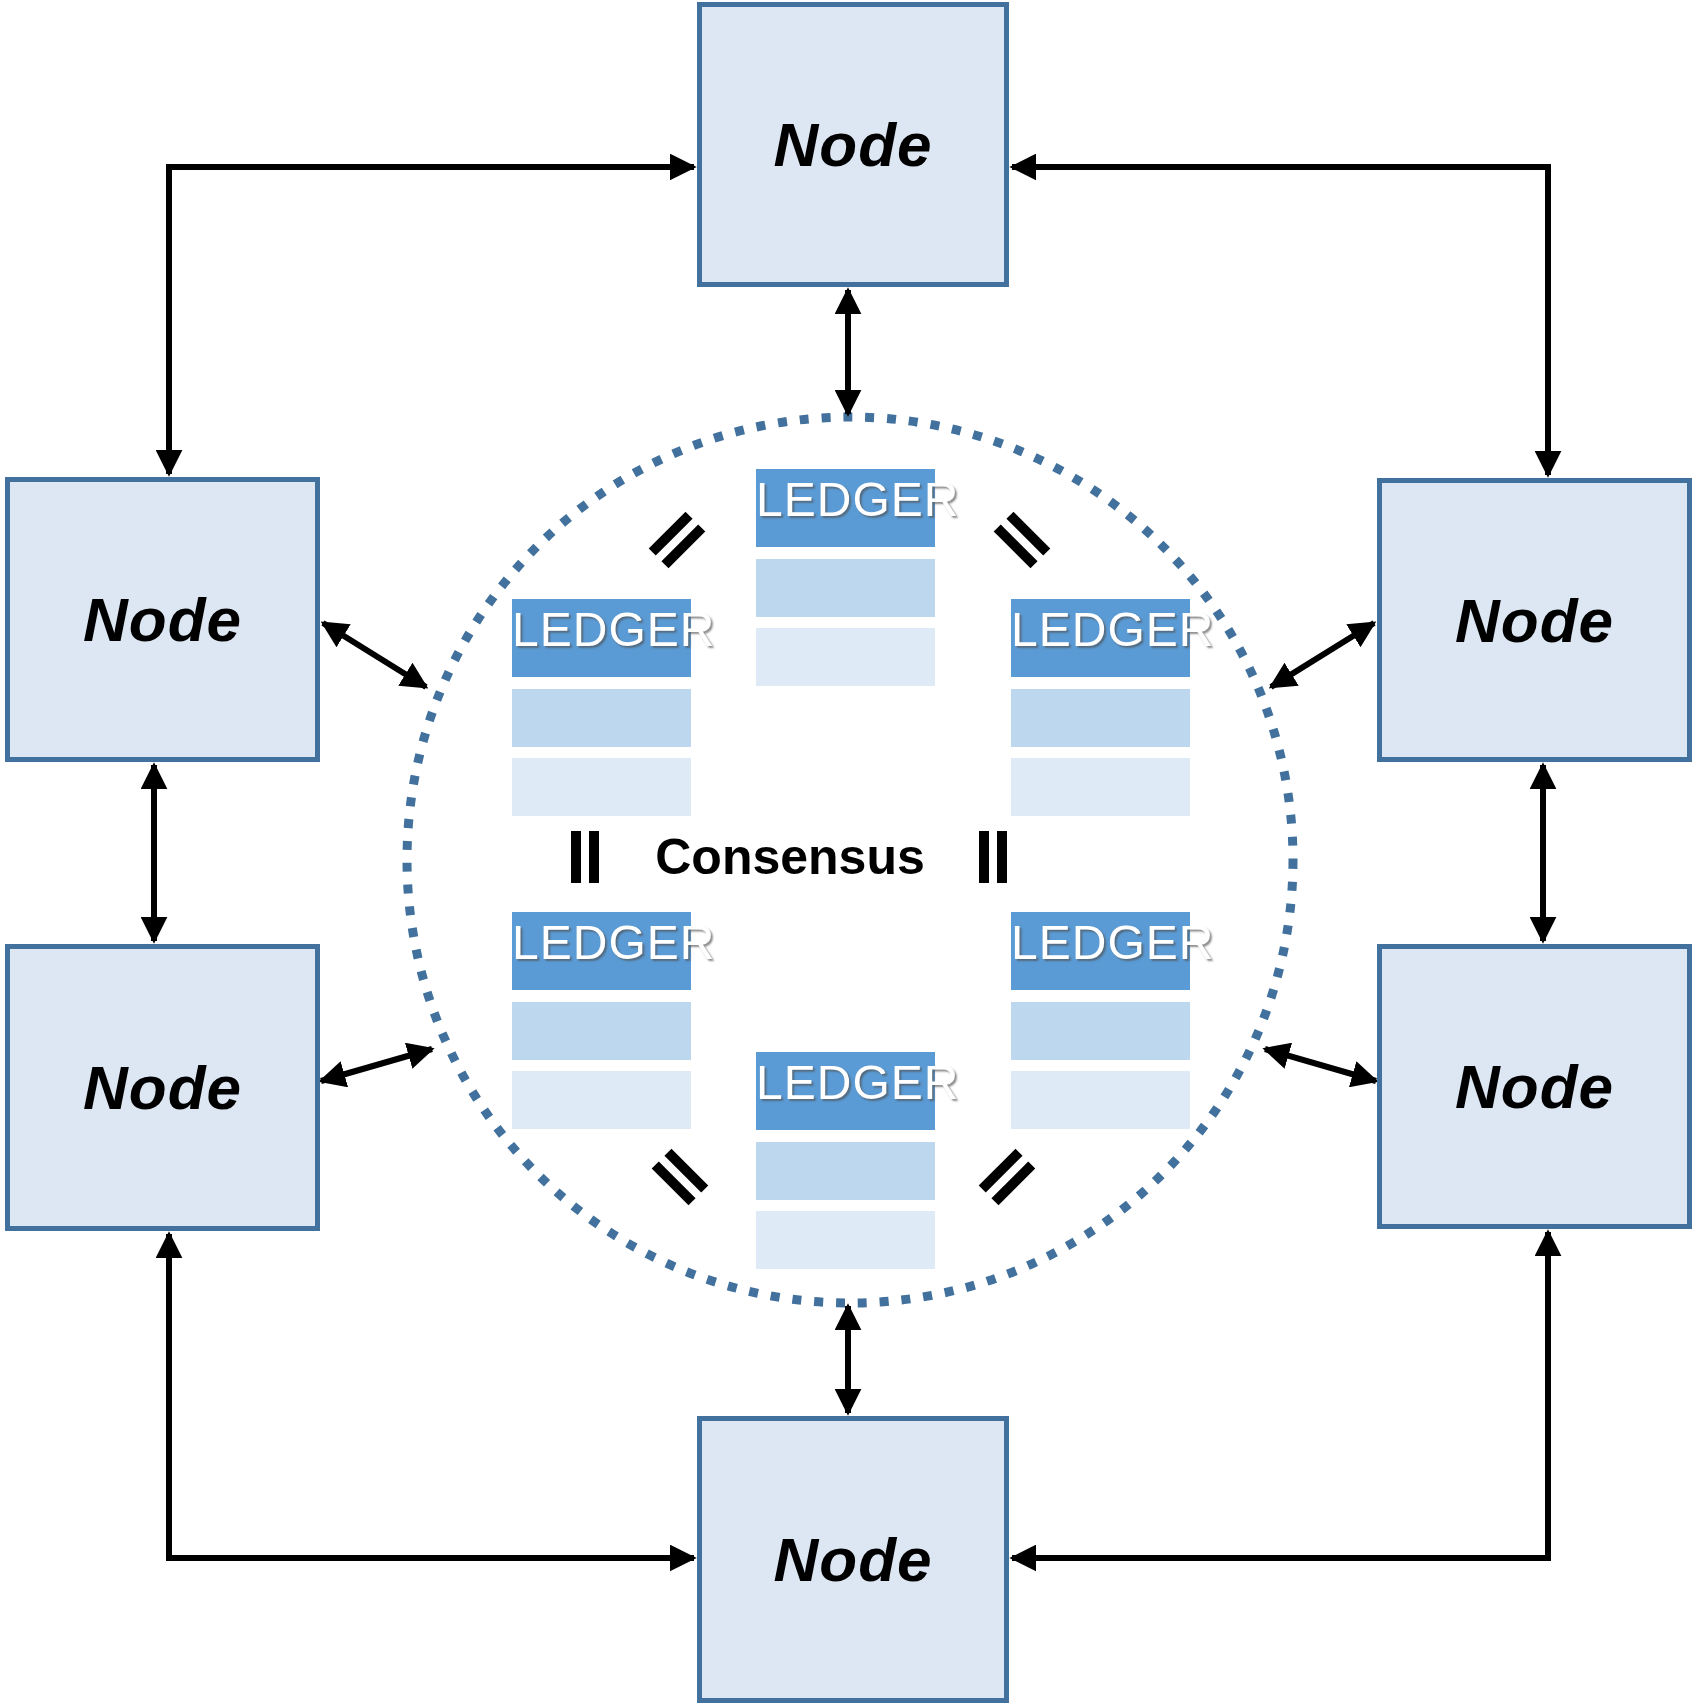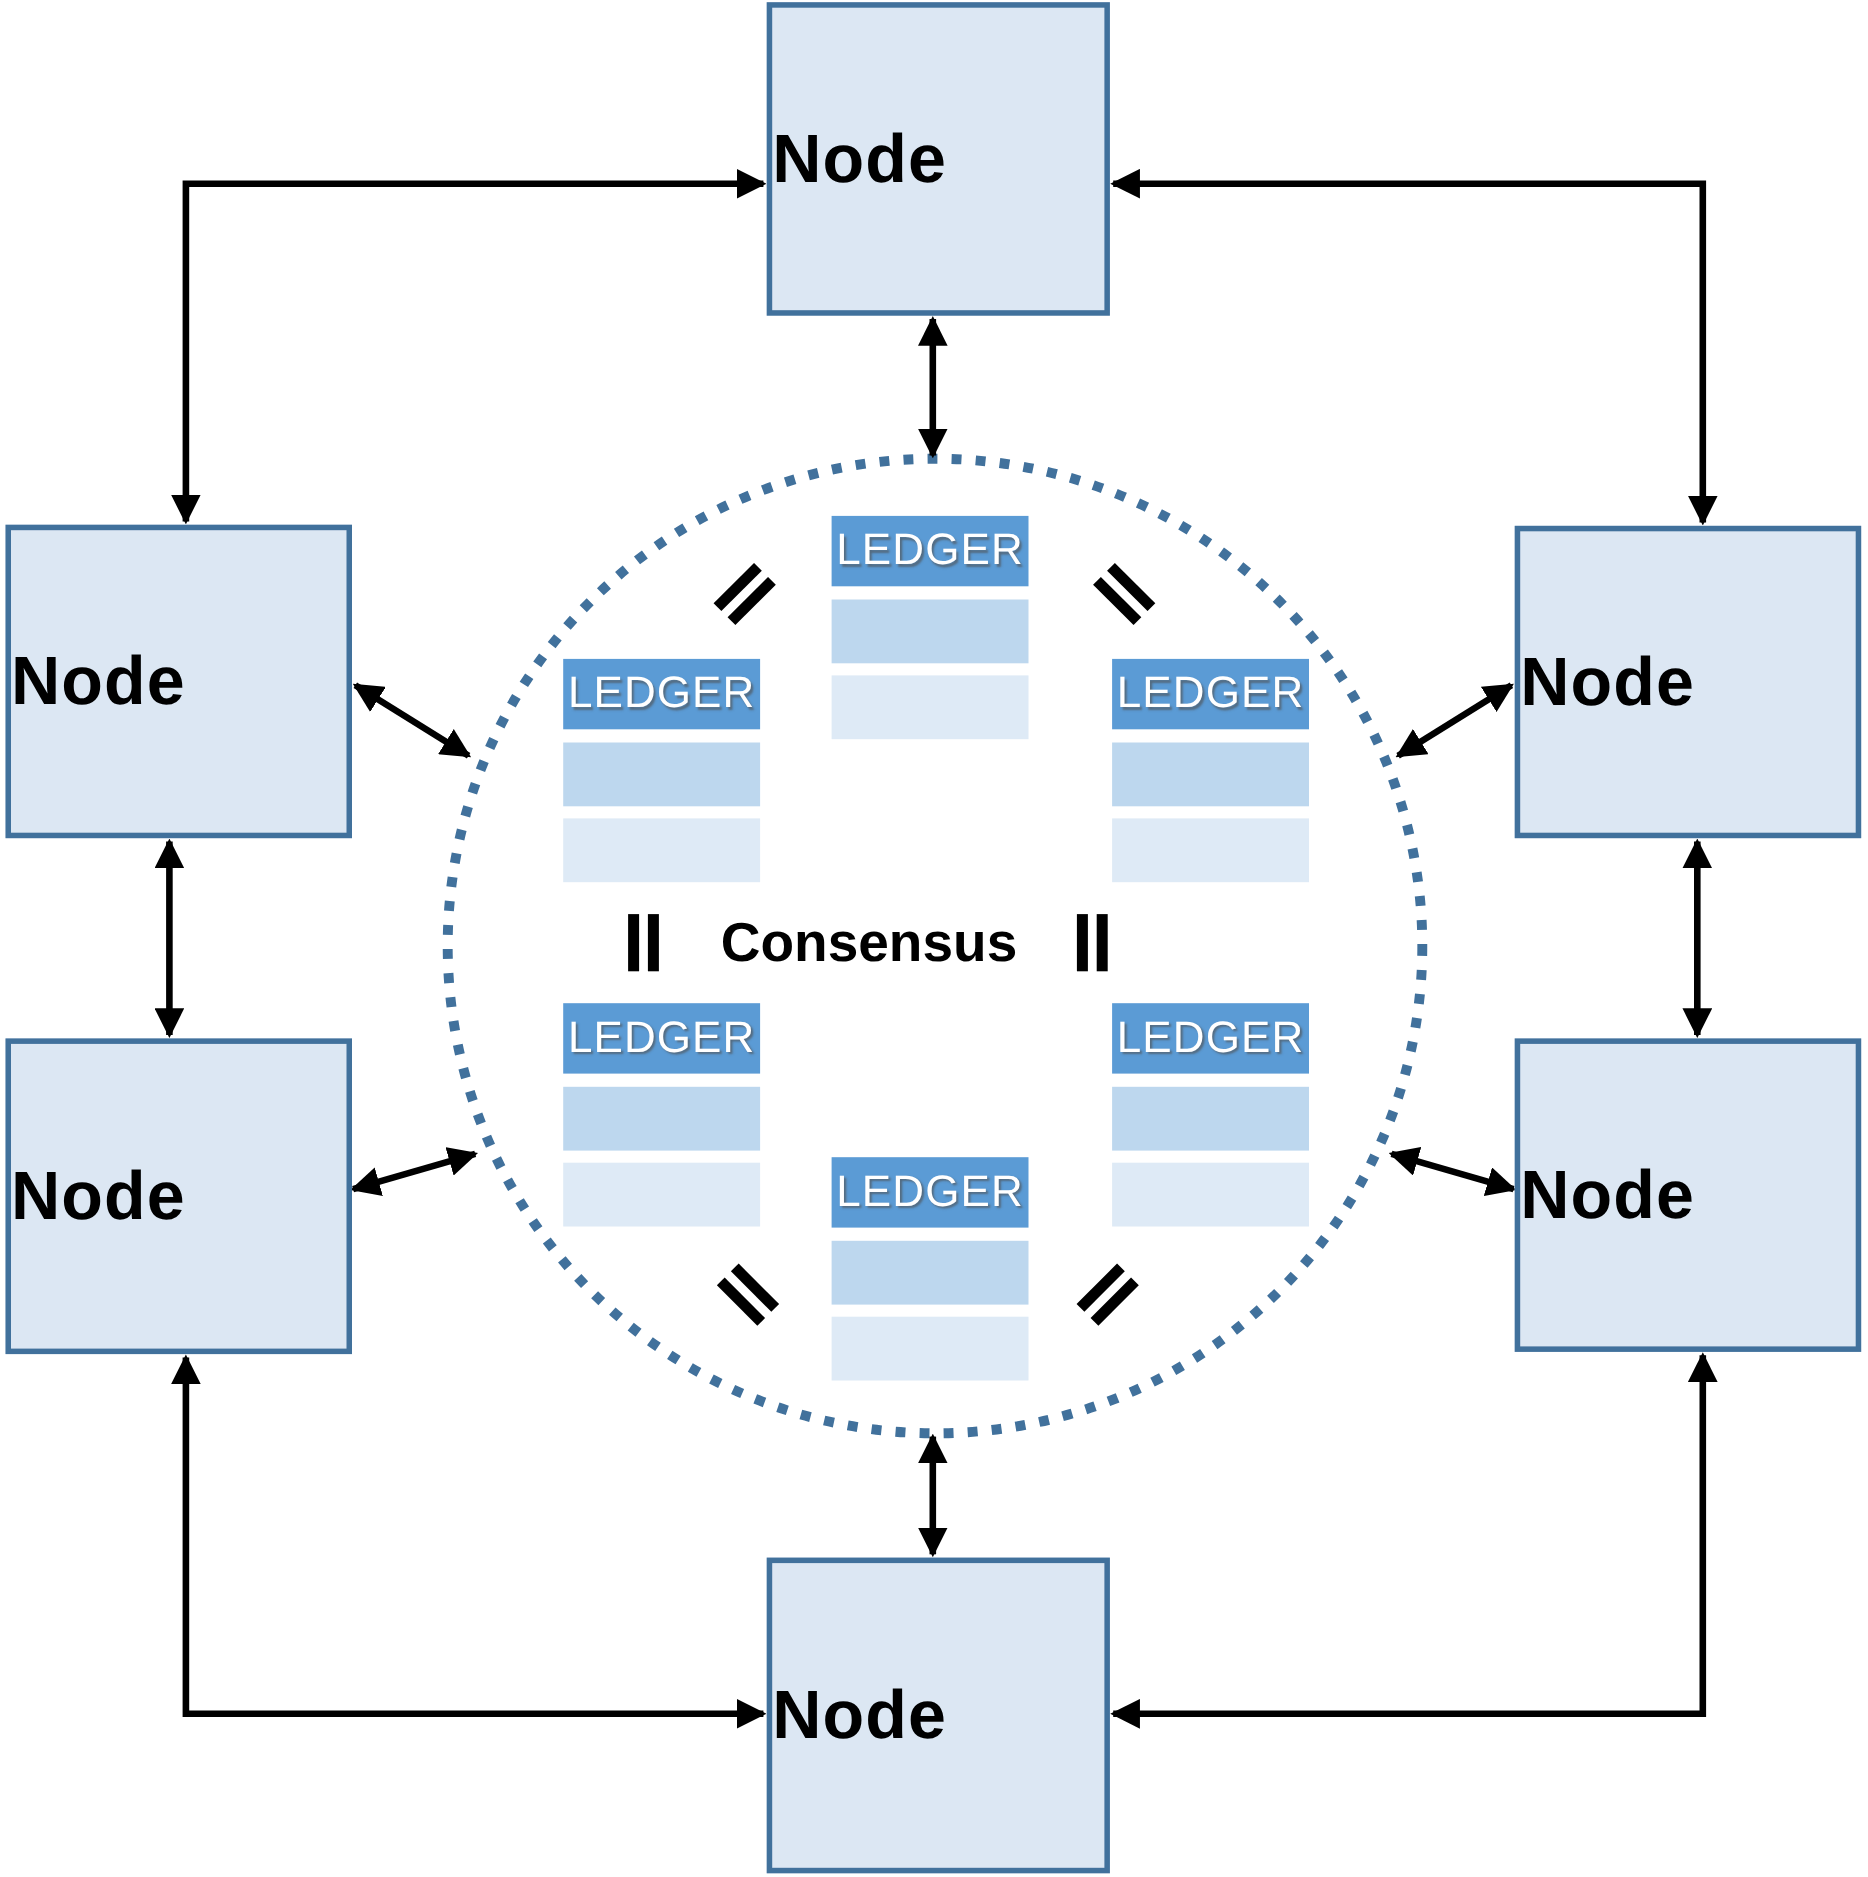--- a/index.html
+++ b/index.html
@@ -8,28 +8,28 @@
     font-family:"Liberation Sans", sans-serif;
   }
   .layer{position:absolute;left:0;top:0;z-index:1;}
   .dotring{fill:none;stroke:var(--circle-dots,#41719c);stroke-width:9;stroke-dasharray:9 12.9;}
   .arrow{fill:none;stroke:var(--arrow,#000000);stroke-width:6;}
   .eq line{stroke:var(--arrow,#000000);stroke-width:10;}
   .node{
     position:absolute;box-sizing:border-box;z-index:2;
     background:var(--node-fill,#dce7f3);
     border:5px solid var(--node-border,#41719c);
-    display:flex;align-items:center;justify-content:flex-start;
+    display:flex;align-items:center;justify-content:center;font-style:italic;
   }
   .node .node-label{font-weight:bold;font-size:62px;color:#000;letter-spacing:1px;}
   .ledger{position:absolute;width:179px;z-index:2;}
   .ledger-header{
-    height:64px;line-height:62px;text-align:center;
+    height:78px;line-height:62px;text-align:center;
     background:var(--ledger-header,#5b9bd5);color:#ffffff;
-    font-size:40px;letter-spacing:1px;
+    font-size:48px;letter-spacing:1px;
     text-shadow:2px 2px 2px rgba(80,80,80,0.65);
   }
   .ledger-row{height:58px;}
   .ledger-row.r1{margin-top:12px;background:var(--ledger-row-1,#bdd7ee);}
   .ledger-row.r2{margin-top:11px;background:var(--ledger-row-2,#deeaf6);}
   .consensus{
     position:absolute;left:560px;top:812px;width:460px;height:90px;z-index:2;
     display:flex;align-items:center;justify-content:center;
     font-weight:bold;font-size:50px;color:#000;
   }

